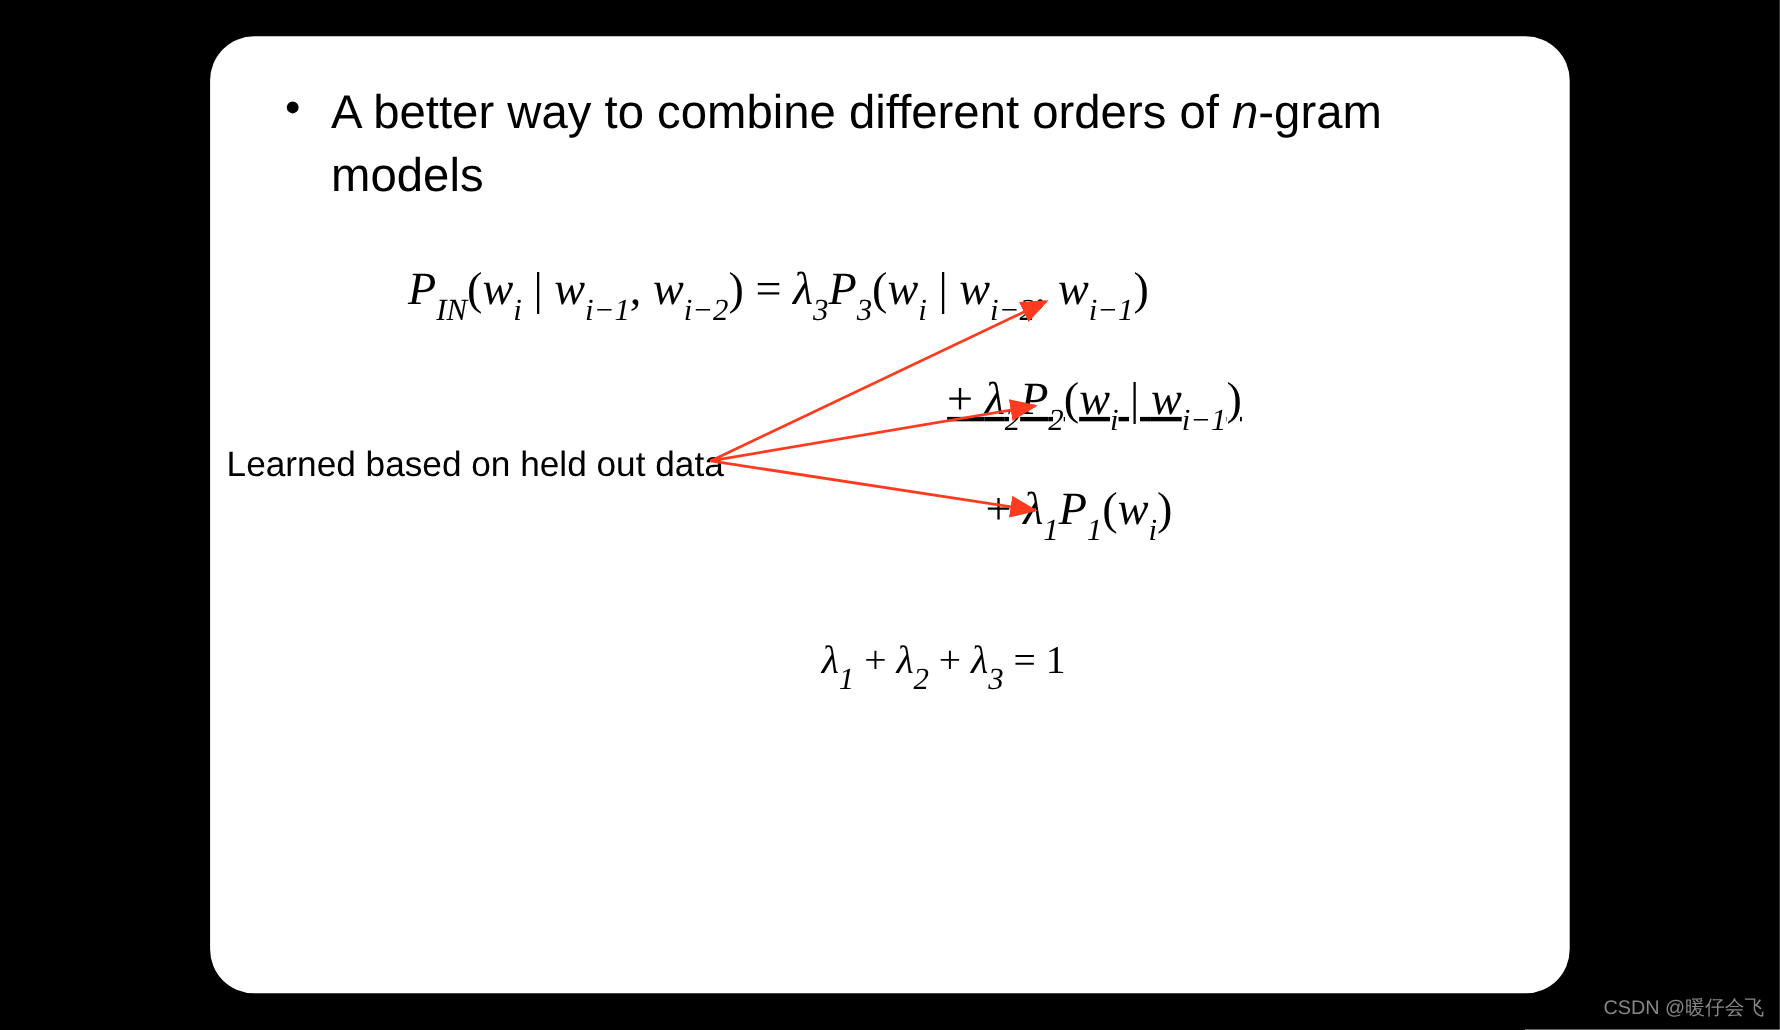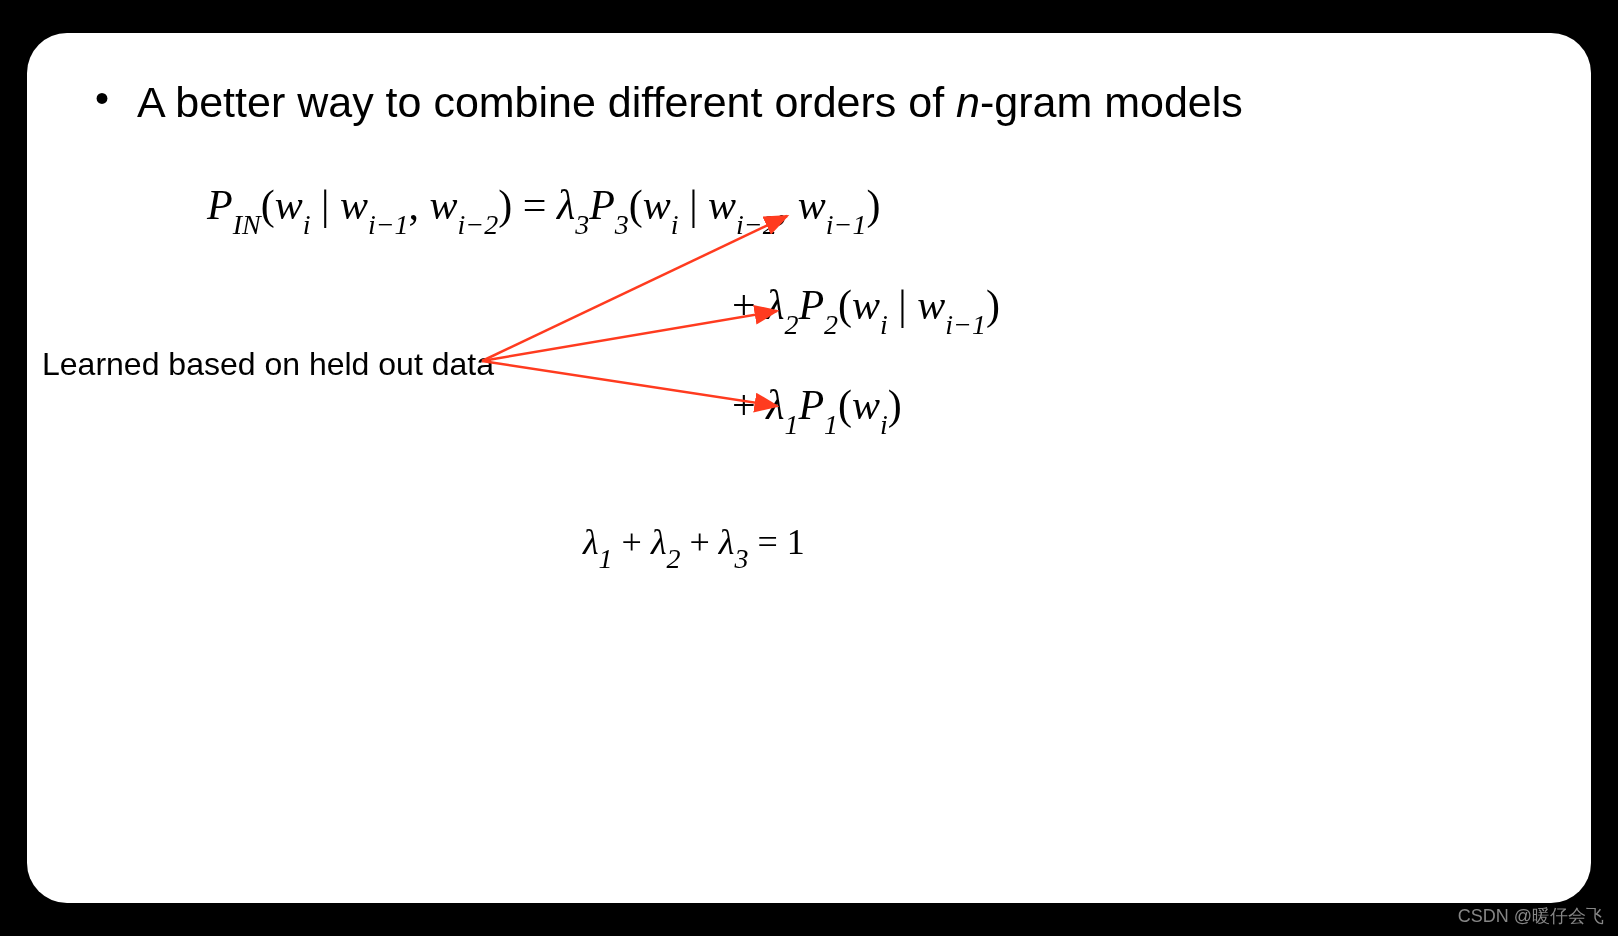--- a/index.html
+++ b/index.html
@@ -11,21 +11,21 @@
       width: 1618px;
       height: 936px;
       background: #000;
       display: flex;
       align-items: center;
       justify-content: center;
       font-family: Arial, Helvetica, sans-serif;
       position: relative;
     }
     .slide {
-      width: 1564px;
+      width: 1236px;
       height: 870px;
       background: #fff;
       border-radius: 40px;
       padding: 40px 60px 30px 60px;
       position: relative;
       overflow: hidden;
     }
     .bullet-list {
       list-style: none;
     }
@@ -64,21 +64,21 @@
       font-style: italic;
       vertical-align: sub;
       position: relative;
       top: 6px;
       margin-top: 23px;
     }
     .upright {
       font-style: normal;
     }
     .line1 { left: 120px; top: 0px; }
-    .line2 { left: 645px; top: 100px; }
+    .line2 { left: 610px; top: 100px; text-decoration: underline; }
     .line3 { left: 645px; top: 200px; }
     .line4 { left: 496px; top: 340px; font-size: 36px; }
     .annotation {
       position: absolute;
       font-family: Arial, Helvetica, sans-serif;
       font-style: normal;
       font-size: 32px;
       color: #000;
       left: -45px;
       top: 165px;

